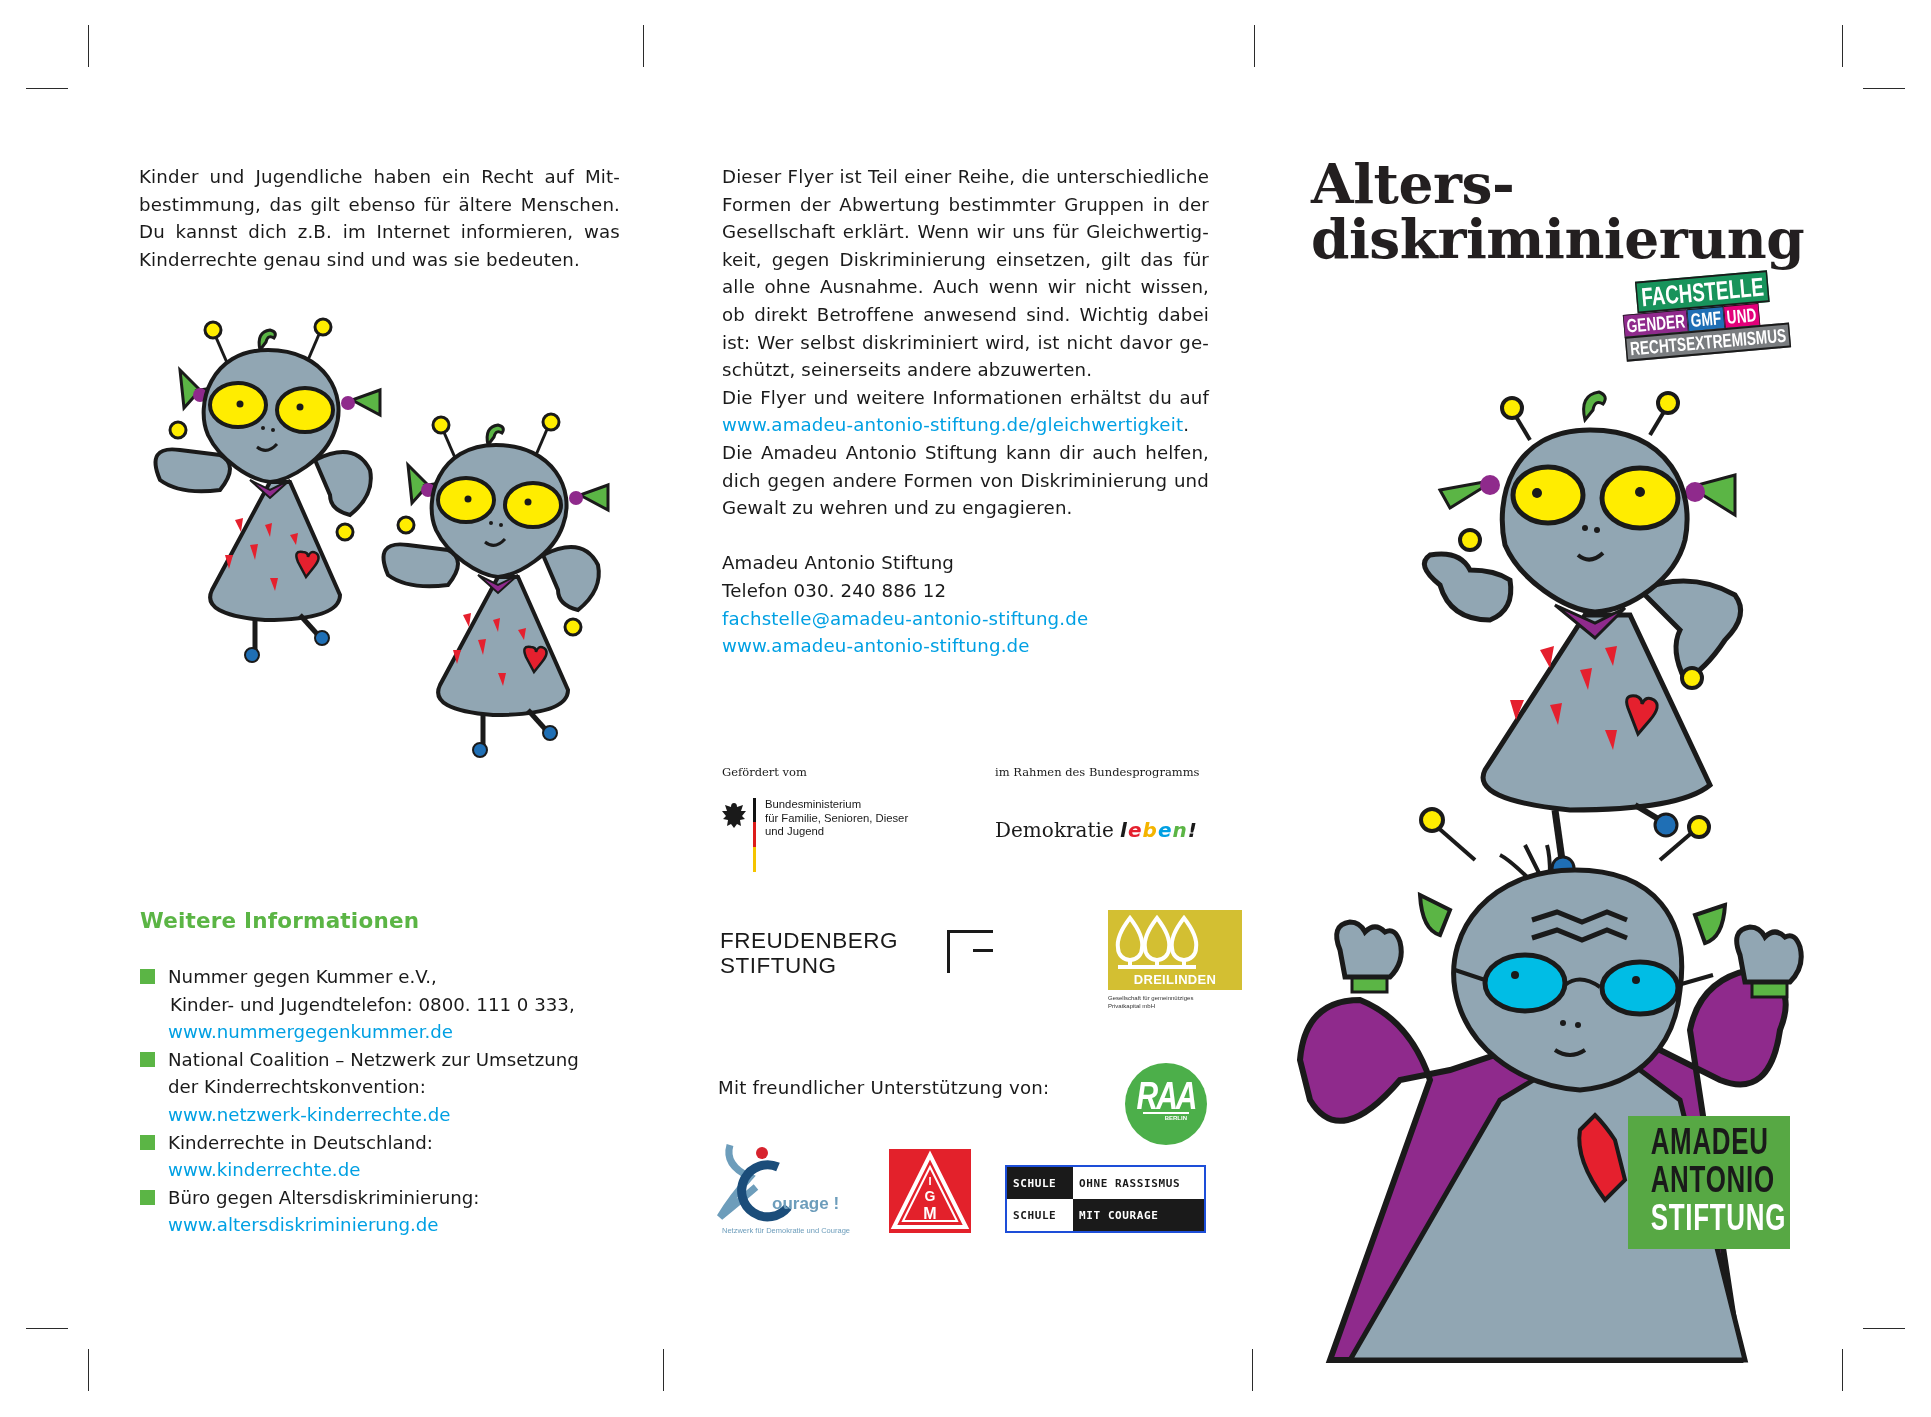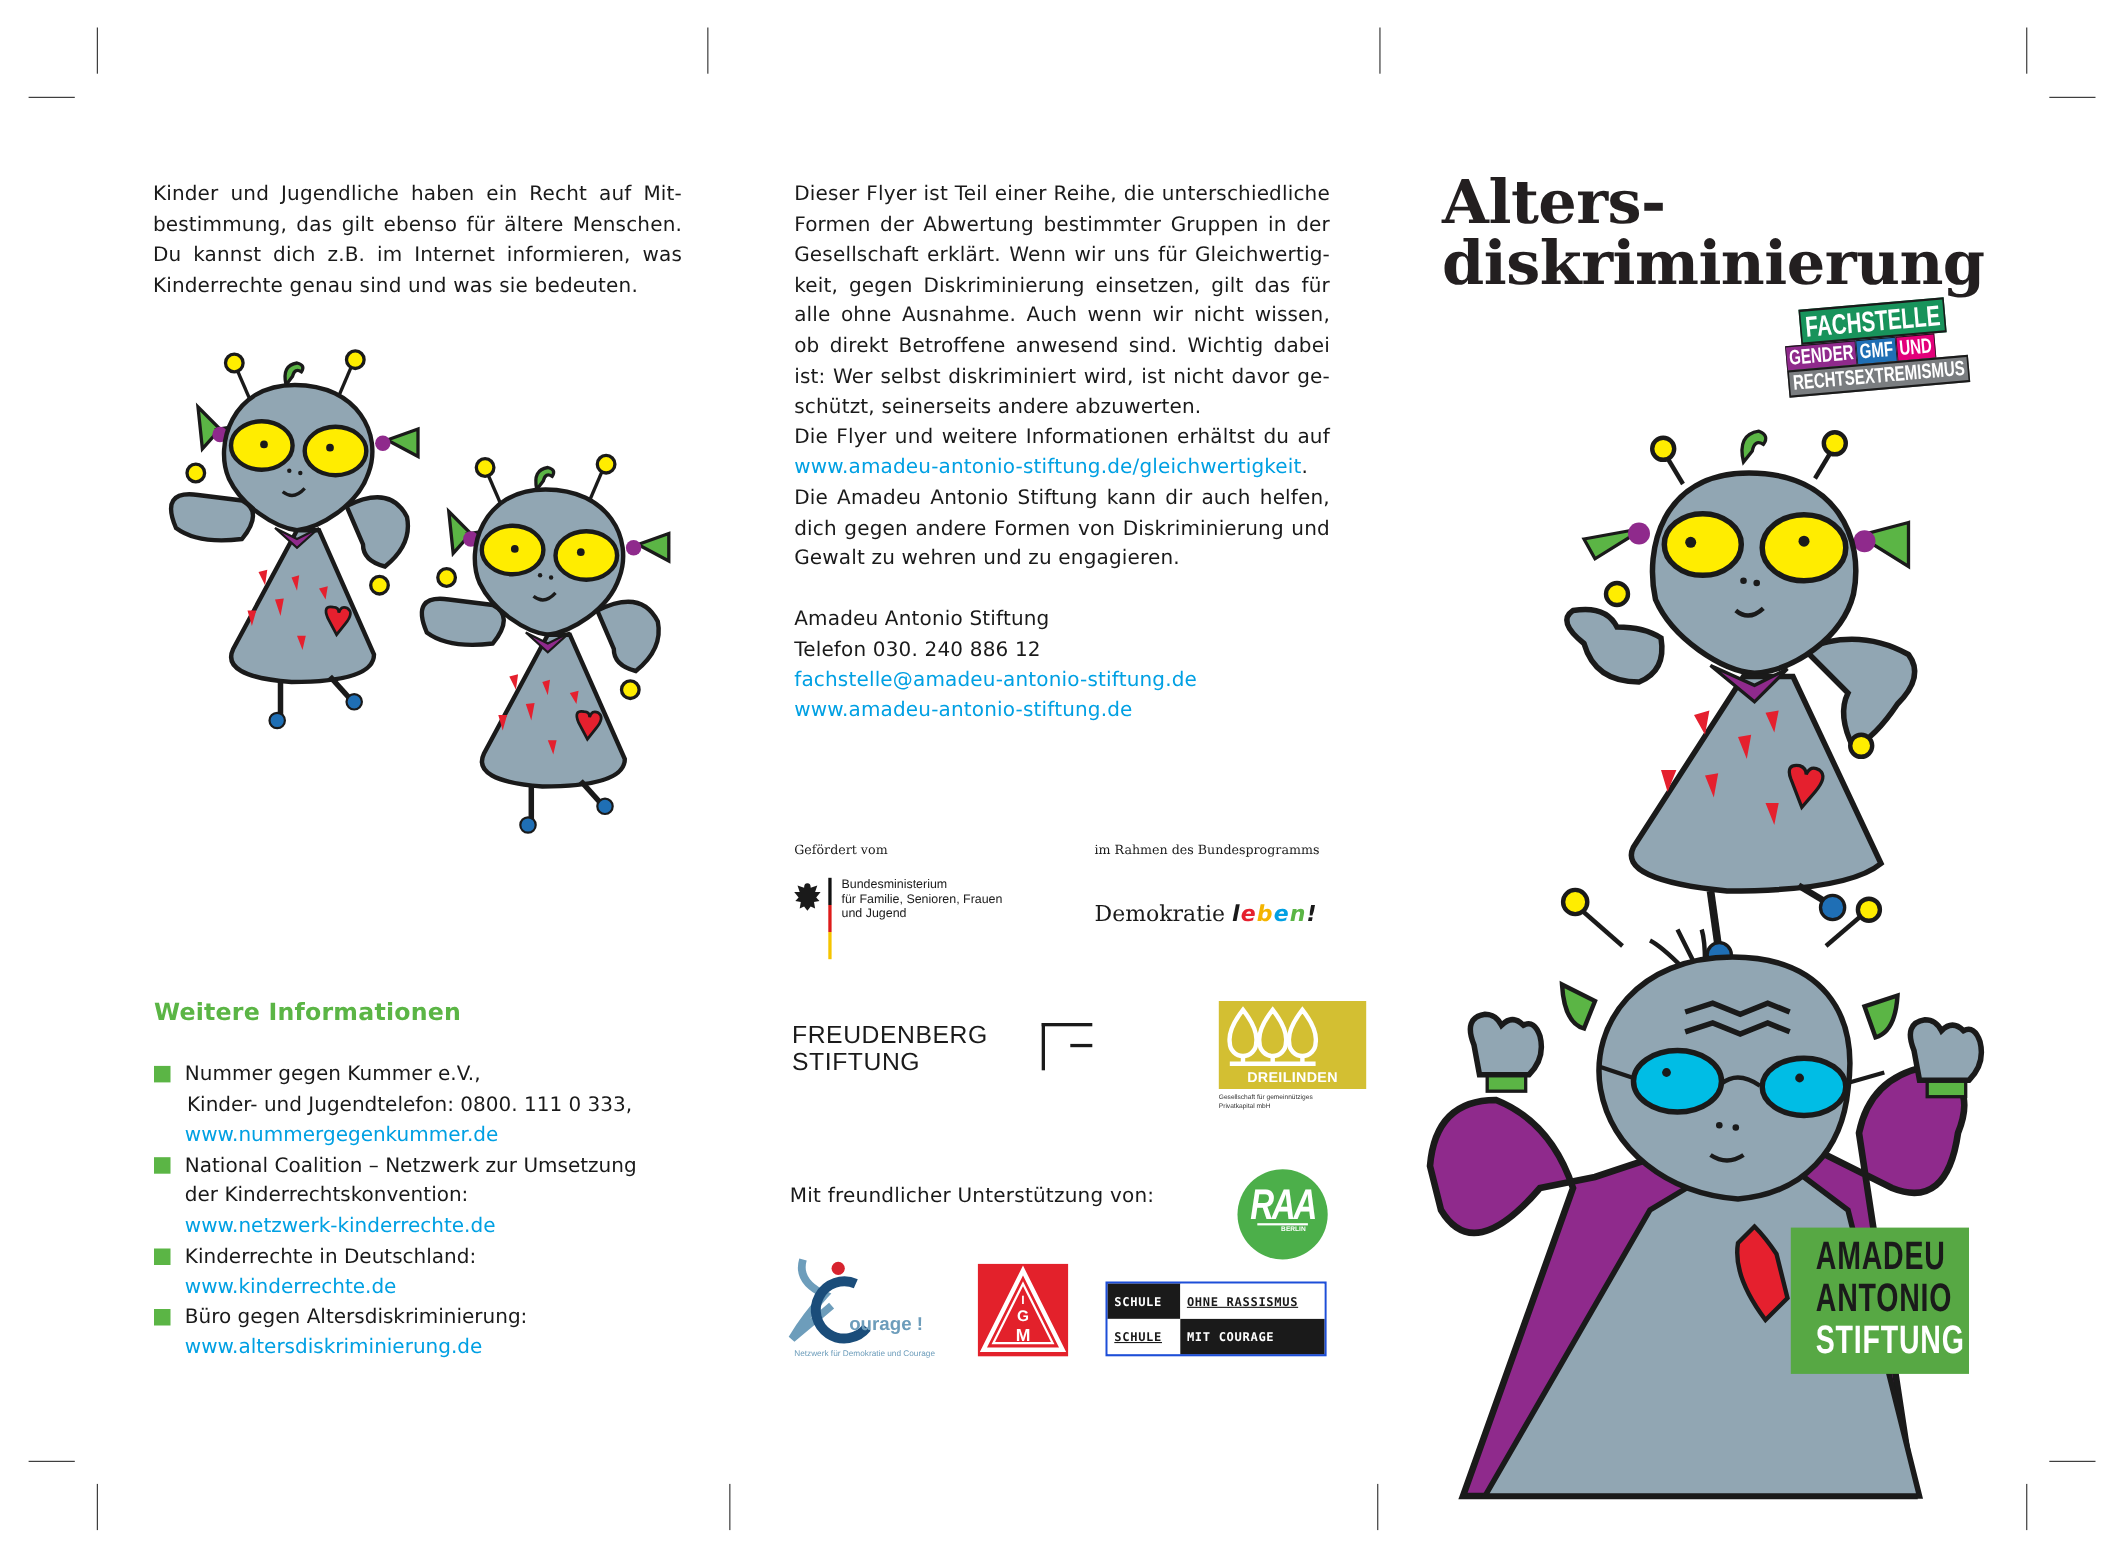--- a/index.html
+++ b/index.html
@@ -53,21 +53,21 @@
 
   #courage-logo { position:absolute; left:716px; top:1145px; width:150px; height:90px; }
   #courage-sub { position:absolute; left:722px; top:1226px; font-family:"Liberation Sans",sans-serif; font-size:7.5px; color:#6d9dbb; }
   #igm-logo { position:absolute; left:889px; top:1149px; width:82px; height:84px; background:#e3212b; }
   #sor-logo { position:absolute; left:1005px; top:1165px; width:201px; height:68px; border:2px solid #1d4ed8; box-sizing:border-box;
               font-family:"DejaVu Sans Mono","Liberation Mono",monospace; font-size:11px; font-weight:bold; letter-spacing:0.6px; }
   .sor-row { display:flex; height:32px; }
   .sor-cell { display:flex; align-items:center; padding-left:6px; box-sizing:border-box; }
   .sor-a { width:66px; } .sor-b { flex:1; }
   .dark { background:#1a1a1a; color:#fff; }
-  .lite { background:#fff; color:#1a1a1a;text-decoration:underline; }
+  .lite { background:#fff; color:#1a1a1a; }
 
   #cover-title { position:absolute; left:1311px; top:156px; font-family:"DejaVu Serif","Liberation Serif",serif;
                  font-weight:bold; font-size:55px; line-height:55px; color:#231f20; letter-spacing:-0.5px; }
   #fachstelle { position:absolute; left:1620px; top:283px; width:200px; height:100px; transform:rotate(-5deg); transform-origin:left top;
                 font-family:"Liberation Sans",sans-serif; font-weight:bold; }
   .fs-row { position:absolute; color:#fff; white-space:nowrap; transform:scaleX(0.72); transform-origin:left top; }
   #fs-top { left:15px; top:0; background:#18935b; font-size:26px; line-height:28px; padding:0 5px; border:2px solid #1a1a1a; }
   #fs-mid { left:0; top:32px; font-size:19px; line-height:21px; }
   #fs-mid span { padding:0 3px; display:inline-block; border:1px solid #1a1a1a; }
   #fs-bot { left:0; top:54px; background:#7a7d80; font-size:19px; line-height:21px; padding:0 4px; border:2px solid #1a1a1a; }
@@ -197,21 +197,21 @@
 
 <div class="small-label" style="left:722px;top:765px;">Gefördert vom</div>
 <div class="small-label" style="left:995px;top:765px;">im Rahmen des Bundesprogramms</div>
 
 <svg style="left:721px;top:801px;" width="26" height="28" viewBox="0 0 26 28">
   <path d="M13 2 q3 0 3 4 l6 -2 l-2 6 l5 0 l-4 5 l3 3 l-5 1 l1 6 l-4 -2 l-3 4 l-3 -4 l-4 2 l1 -6 l-5 -1 l3 -3 l-4 -5 l5 0 l-2 -6 l6 2 q0 -4 3 -4 z" fill="#1a1a1a"></path>
 </svg>
 <div id="flagbar"></div>
 <div id="ministry-text">
   <span class="line">Bundesministerium</span>
-  <span class="line">für Familie, Senioren, Frauen</span>
+  <span class="line">für Familie, Senioren, Dieser</span>
   <span class="line">und Jugend</span>
 </div>
 <div id="demokratie">
   <span>Demokratie</span>
   <span class="leben"><span style="color:#1a1a1a">l</span><span style="color:#e5202e">e</span><span style="color:#f4b400">b</span><span style="color:#00a0e3">e</span><span style="color:#5bb545">n</span><span style="color:#1a1a1a">!</span></span>
 </div>
 
 <div id="freudenberg">
   <span class="line">FREUDENBERG</span>
   <span class="line">STIFTUNG</span>

